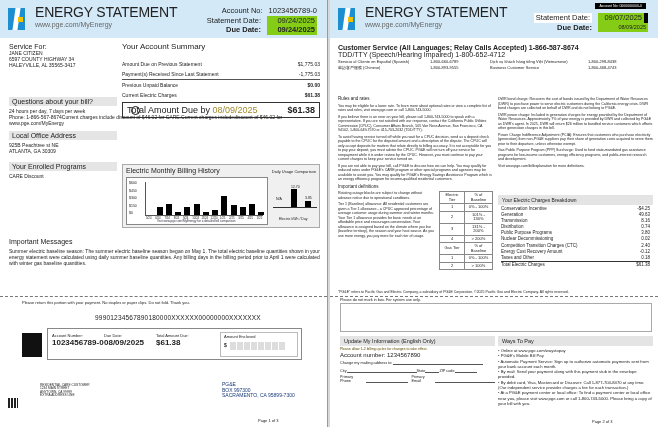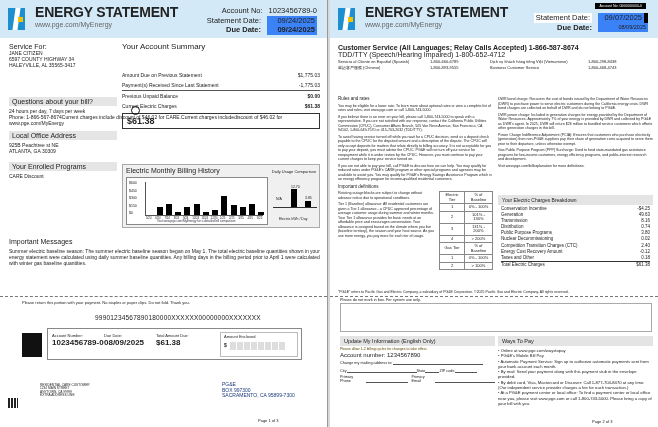--- a/index.html
+++ b/index.html
@@ -4,25 +4,25 @@
 <style>
 *{box-sizing:border-box;margin:0;padding:0}
 body{width:658px;height:427px;background:#d8d8d8;font-family:"Liberation Sans",sans-serif;color:#222;overflow:hidden;position:relative}
 .page{position:absolute;top:0;height:427px;background:#fff;overflow:hidden}
 .p1{left:0;width:328px;border-right:1px solid #999}
 .p2{left:330px;width:328px}
 .hdr{background:#d3e9f7;height:38px;position:relative}
 .logo{position:absolute;left:8px;top:8px;width:17px;height:22px;background:#1d8fd1}
 .logo:after{content:"";position:absolute;left:6px;top:0;width:5px;height:22px;background:#fff;transform:skewX(-8deg)}
 .logo-y{position:absolute;left:18px;top:17px;width:5px;height:5px;background:#f5c200;z-index:2}
-.htitle{position:absolute;left:35px;top:4px;font-size:14px;font-weight:bold;letter-spacing:-.2px;color:#222}
+.htitle{position:absolute;left:35px;top:4px;font-size:14px;font-weight:normal;letter-spacing:-.2px;color:#222}
 .hurl{position:absolute;left:35px;top:21px;font-size:7px;color:#666}
 .hmeta{position:absolute;right:10px;top:6px;font-size:7.5px;text-align:right;line-height:9.5px}
 .hmeta .row{display:flex;justify-content:flex-end;gap:6px}
-.hmeta .v{background:#3b82f6;padding:0 2px;min-width:50px;text-align:right}
+.hmeta .v{background:#84cc16;padding:0 2px;min-width:50px;text-align:right}
 .bold{font-weight:bold}
 .sec{position:absolute}
 .small{font-size:5px;line-height:6px}
 .tiny{font-size:4px;line-height:5px}
 .label-bar{background:#e5e5e5;font-size:7px;padding:1px 3px}
 .graybar{background:#e4e4e4;font-size:7.5px;padding:2px 4px}
 .line-row{display:flex;justify-content:space-between;font-size:5px;line-height:10px}
 .total-box{border:1px solid #333;display:flex;justify-content:space-between;align-items:center;padding:2px 4px;font-size:9px}
 .chart{border:1px solid #aaa;background:#f0f0f0}
 .plot{position:absolute;background:#fff;border:1px solid #888}
@@ -65,38 +65,39 @@
   </div>
 
   <div class="sec" style="left:9px;top:43px;width:100px">
     <div style="font-size:7px">Service For:</div>
     <div class="small">JANE CITIZEN</div>
     <div class="small">6597 COUNTY HIGHWAY 34</div>
     <div class="small">HALEYVILLE, AL 35565-3417</div>
   </div>
 
   <div class="sec" style="left:122px;top:42px;width:198px">
-    <div style="font-size:8px;margin-bottom:19px">Your Account Summary</div>
+    <div style="font-size:8px;margin-bottom:8px">Your Account Summary</div>
     <div class="line-row">
         <span>Amount Due on Previous Statement</span>
         <span>$1,775.03</span>
       </div>
     <div class="line-row" style="border-bottom:1px solid #555">
         <span>Payment(s) Received Since Last Statement</span>
         <span>-1,775.03</span>
       </div>
     <div class="line-row">
         <span>Previous Unpaid Balance</span>
         <span class="bold">$0.00</span>
       </div>
     <div class="line-row">
         <span>Current Electric Charges</span>
         <span class="bold">$61.38</span>
       </div>
     <div class="total-box" style="margin-top:2px">
+      <span><span>Total Amount Due by</span> <span style="color:#a08a2a">08/09/2025</span></span>
       <span class="bold">$61.38</span>
     </div>
   </div>
 
   <div class="sec" style="left:9px;top:97px;width:108px">
     <div class="label-bar">Questions about your bill?</div>
   </div>
   <div class="sec small" style="left:9px;top:108px;width:315px">
     <div>24 hours per day, 7 days per week</div>
     <div style="white-space:nowrap;overflow:hidden">Phone: 1-866-567-8674Current charges include discount of $46.02 for CARE.Current charges includediscount of $46.02 for</div>

